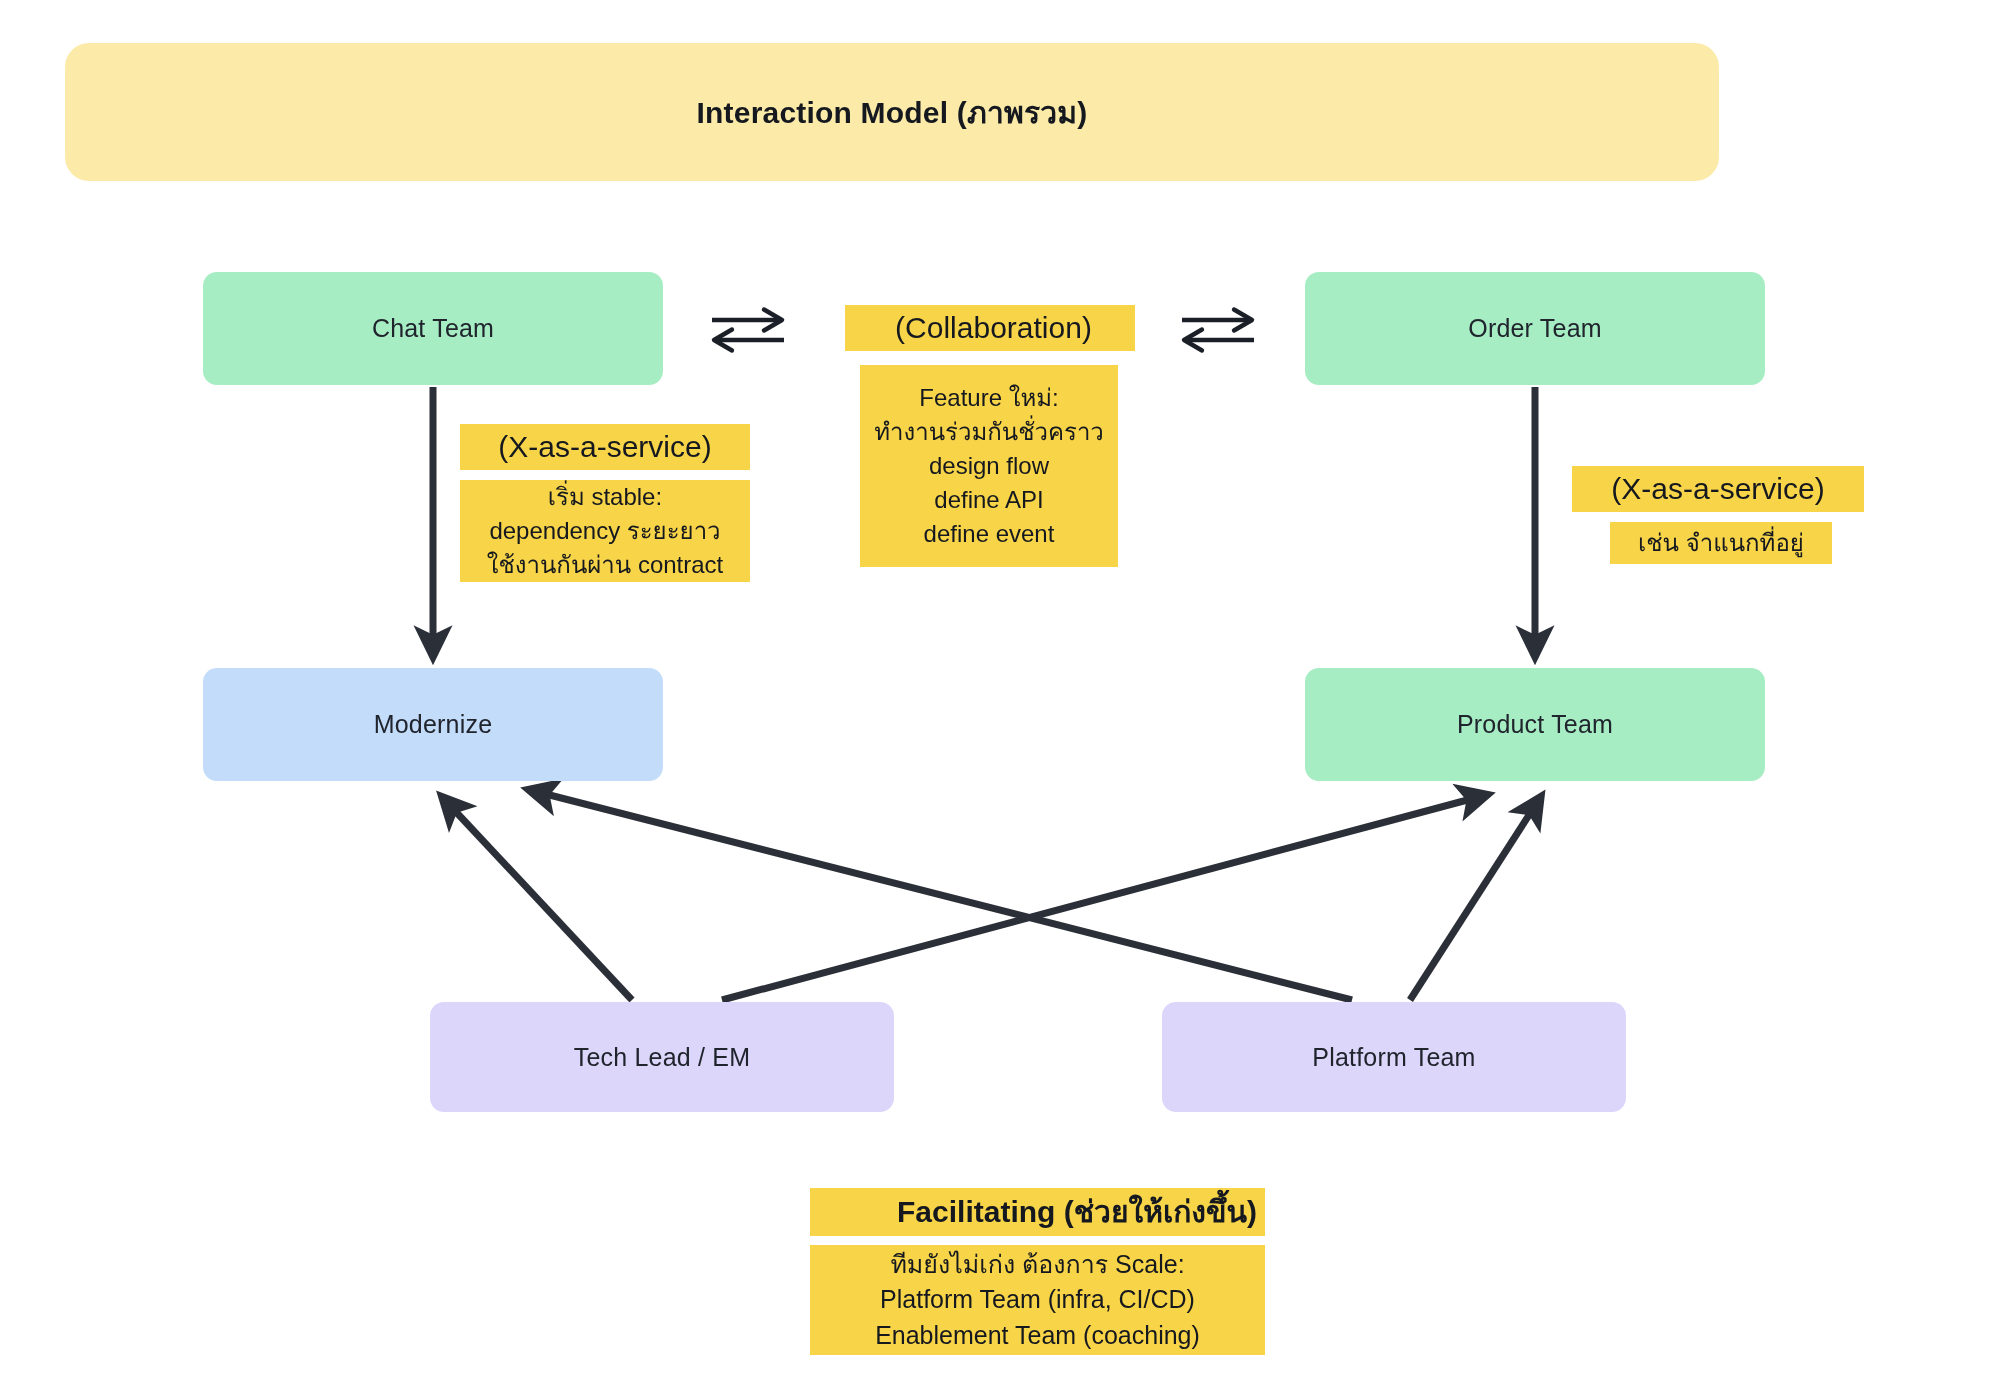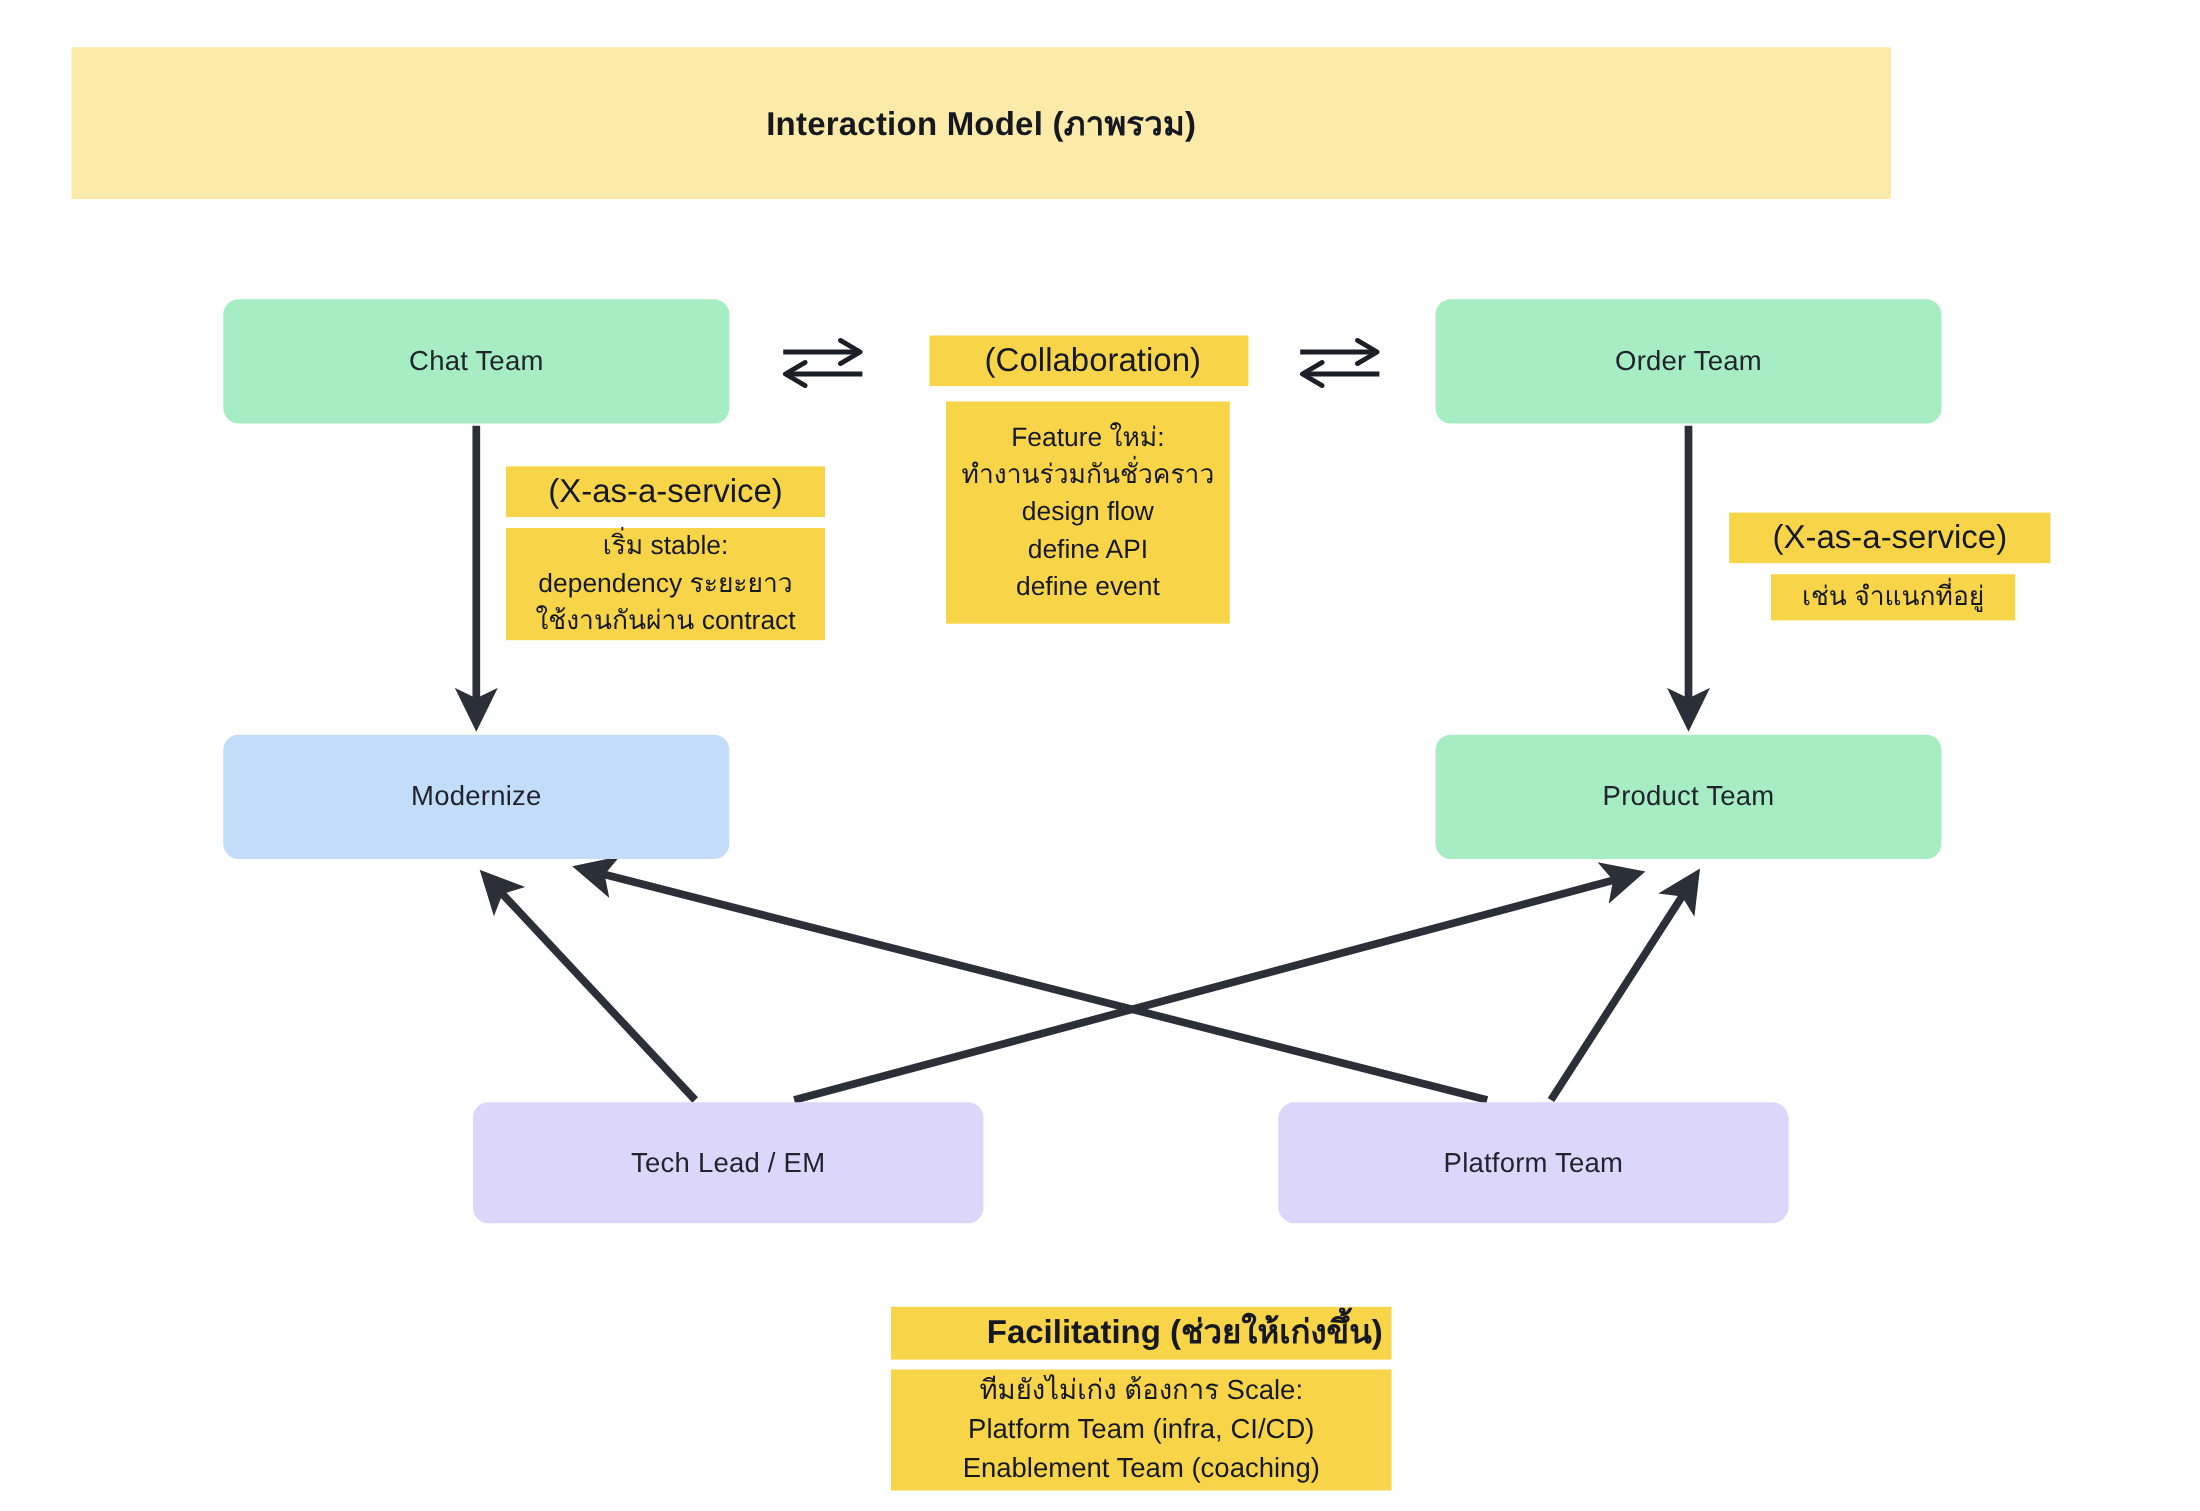--- a/index.html
+++ b/index.html
@@ -24,21 +24,21 @@
   }
 
   
   .banner {
     position: absolute;
     left: 65px;
     top: 43px;
     width: 1654px;
     height: 138px;
     background: #FCEAA8;
-    border-radius: 2px;
+    border-radius: 24px;
     display: flex;
     align-items: center;
     justify-content: center;
   }
   .banner-title {
     font-size: 30px;
     font-weight: bold;
     letter-spacing: .2px;
     color: #15181f;
     white-space: nowrap;
@@ -62,21 +62,21 @@
   }
   .node.green  { background: #A6EDC4; }
   .node.blue   { background: #C3DCFA; }
   .node.purple { background: #DCD6FB; }
 
   #node-chat     { left: 203px; top: 272px; width: 460px; height: 113px; }
   #node-order    { left: 1305px; top: 272px; width: 460px; height: 113px; }
   #node-modern   { left: 203px; top: 668px; width: 460px; height: 113px; }
   #node-product  { left: 1305px; top: 668px; width: 460px; height: 113px; }
   #node-techlead { left: 430px; top: 1002px; width: 464px; height: 110px; }
-  #node-platform { left: 1162px; top: 1002px; width: 464px; height: 110px; border-radius: 15px; }
+  #node-platform { left: 1162px; top: 1002px; width: 464px; height: 110px; }
 
   
   .hl {
     position: absolute;
     background: #F8D548;
     box-sizing: border-box;
     display: flex;
     flex-direction: column;
     align-items: center;
     justify-content: center;

